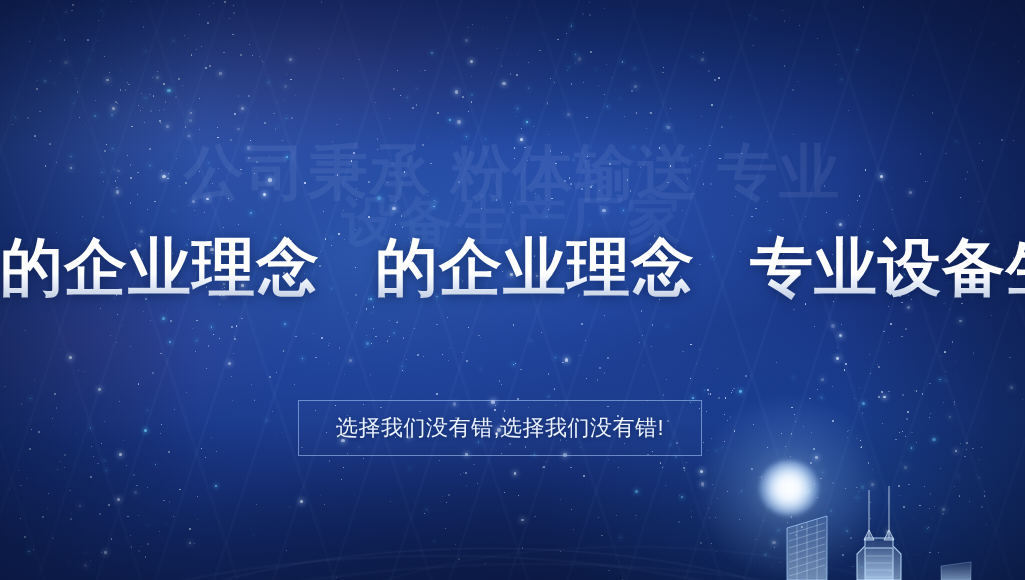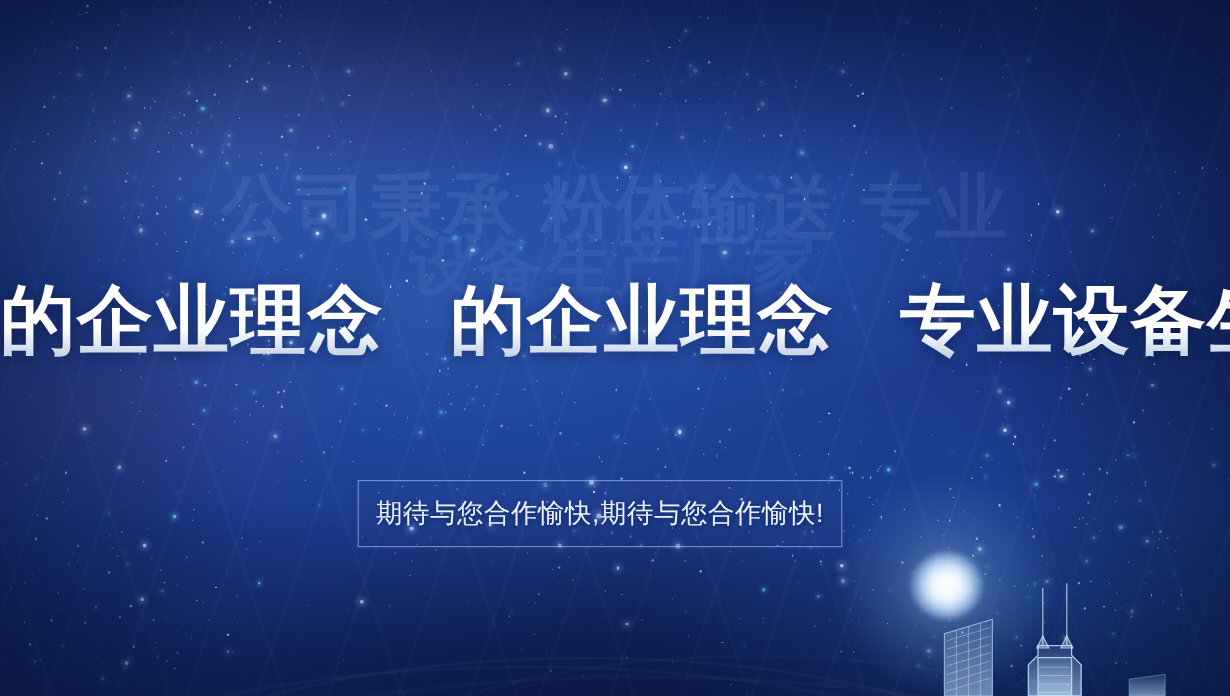--- a/index.html
+++ b/index.html
@@ -1432,17 +1432,17 @@
     <div class="headline">
       <span>的企业理念</span>
       <span class="gap"></span>
       <span>的企业理念</span>
       <span class="gap"></span>
       <span>专业设备生产厂家</span>
     </div>
 
 
     <div class="cta-box">
-      <span class="cta-text">期待与您合作愉快,期待与您合作愉快!</span>
+      <span class="cta-text">选择我们没有错,选择我们没有错!</span>
     </div>
 
   </div>
 </div>
 
 </body></html>

